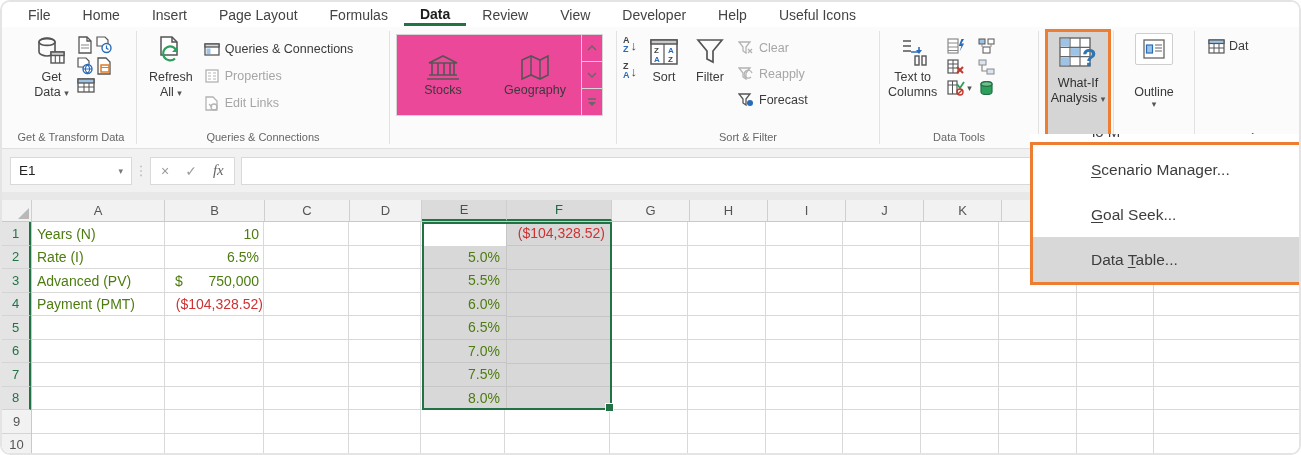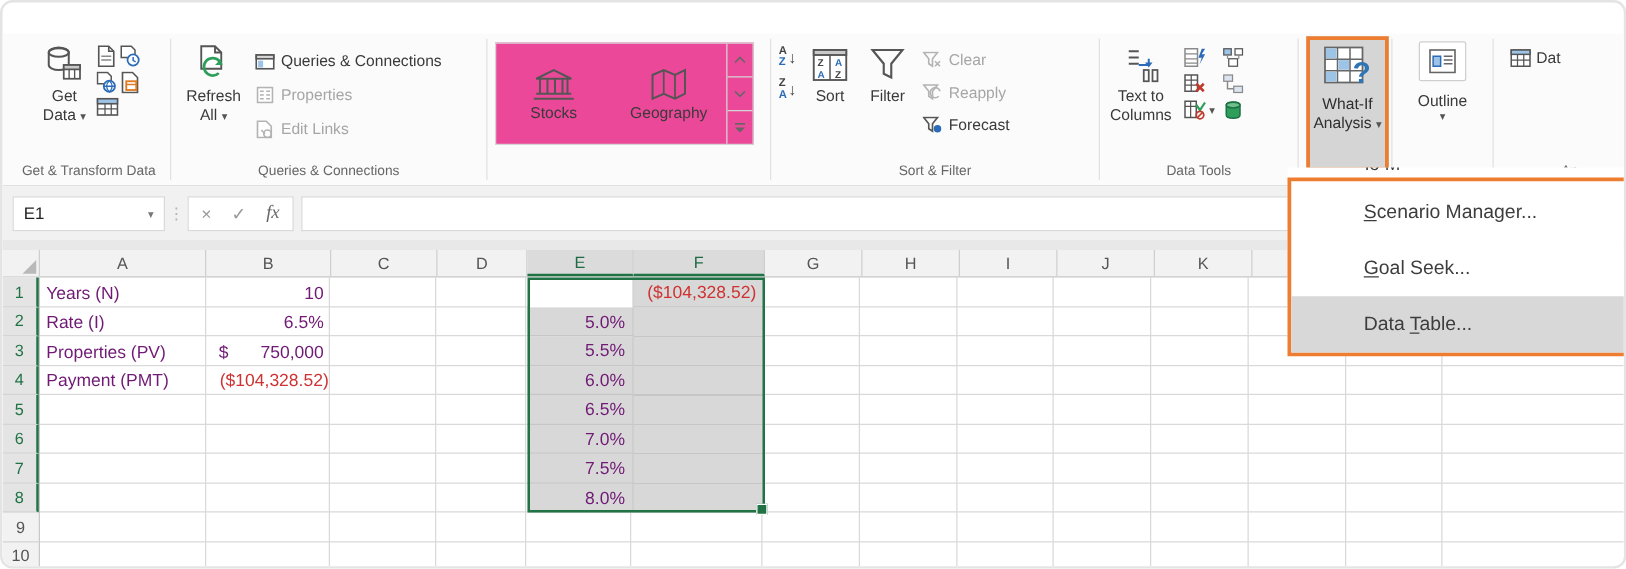--- a/index.html
+++ b/index.html
@@ -53,21 +53,21 @@
   .rowlines>div{height:23.5px;border-bottom:1px solid #d9d9d9;box-sizing:border-box;}
   .colhead{position:absolute;top:0;left:0;right:0;height:22px;display:flex;background:#f2f2f2;border-bottom:1px solid #c9c9c9;box-sizing:border-box;}
   .colhead>div{display:flex;align-items:center;justify-content:center;font-size:13px;color:#555;border-right:1px solid #cfcfcf;box-sizing:border-box;}
   .colhead>div.sel{background:#dbdbdb;color:#1e6a43;border-bottom:2px solid #217346;}
   .corner{position:relative;background:#f2f2f2;}
   .corner:after{content:"";position:absolute;right:2px;bottom:2px;width:0;height:0;border-left:11px solid transparent;border-bottom:11px solid #b9b9b9;}
   .rowhead{position:absolute;top:22px;left:0;width:30px;bottom:0;background:#f2f2f2;border-right:1px solid #c9c9c9;box-sizing:border-box;}
   .rowhead>div{height:23.5px;display:flex;align-items:center;justify-content:center;font-size:13px;color:#555;
                border-bottom:1px solid #d4d4d4;box-sizing:border-box;}
   .rowhead>div.sel{background:#e4e4e4;color:#217346;border-right:2px solid #217346;}
-  .cell{position:absolute;font-size:14px;color:#701a75;display:flex;align-items:center;box-sizing:border-box;font-weight:500;}
+  .cell{position:absolute;font-size:14px;color:#4d7c0f;display:flex;align-items:center;box-sizing:border-box;font-weight:500;}
   .cl{padding-left:5px;}
   .cr{justify-content:flex-end;padding-right:6px;}
   .red{color:#CE3232;}
   .gray{background:#d8d8d8;border-bottom:1px solid #c6c6c6;border-right:1px solid #c6c6c6;}
   .selbox{position:absolute;left:420px;top:22px;width:190px;height:188px;border:2px solid #217346;box-sizing:border-box;pointer-events:none;}
   .handle{position:absolute;right:-4px;bottom:-4px;width:7px;height:7px;background:#217346;border:1px solid #fff;}
   
   .menu{position:absolute;left:1028px;top:132px;width:284px;z-index:20;}
   .peek{height:8px;background:#fff;overflow:hidden;}
   .peek span{display:block;margin-left:62px;margin-top:-11px;font-size:15px;color:#3d3d3d;}
@@ -75,20 +75,33 @@
   .mi{height:45px;display:flex;align-items:center;padding-left:58px;font-size:15.5px;color:#3d3d3d;cursor:default;}
   .mi.hl{background:#d8d8d8;}
   .mi u{text-underline-offset:2px;}
   svg{display:block;}
 </style>
 </head>
 <body>
 
 <div class="shot">
 
+  <div class="tabrow">
+    <div class="tab">File</div>
+    <div class="tab">Home</div>
+    <div class="tab">Insert</div>
+    <div class="tab">Page Layout</div>
+    <div class="tab">Formulas</div>
+    <div class="tab active">Data</div>
+    <div class="tab">Review</div>
+    <div class="tab">View</div>
+    <div class="tab">Developer</div>
+    <div class="tab">Help</div>
+    <div class="tab">Useful Icons</div>
+  </div>
 
   <div class="ribbon">
 
     <div class="grp" style="width:126px">
       <div class="grp-c" style="justify-content:center;gap:4px">
         <div class="bigbtn">
           <span class="ic">
             <svg width="34" height="34" viewBox="0 0 34 34">
                 <path d="M5 7c0-2.2 4-4 8-4s8 1.8 8 4v10c0 2.2-4 4-8 4s-8-1.8-8-4z" fill="none" stroke="#555" stroke-width="1.6"></path>
                 <ellipse cx="13" cy="7" rx="8" ry="3.4" fill="none" stroke="#555" stroke-width="1.6"></ellipse>
@@ -403,21 +416,21 @@
 
     <div class="grp" style="width:76px">
       <div class="bigbtn" style="padding-top:6px">
         <span style="border:1px solid #cfcfcf;background:#fff;padding:5px 7px;border-radius:2px">
           <svg width="22" height="20" viewBox="0 0 22 20">
               <rect x="1" y="1" width="20" height="18" fill="#fff" stroke="#666" stroke-width="1.3"></rect>
               <rect x="3.5" y="6" width="6" height="8" fill="#9dc3e6" stroke="#2b6cb8" stroke-width="1.2"></rect>
               <path d="M12 6h7M12 9h7M12 12h7" stroke="#666" stroke-width="1.2"></path>
             </svg>
         </span>
-        <span style="margin-top:9px">Outline</span>
+        <span style="margin-top:20px">Outline</span>
         <span class="caret">▾</span>
       </div>
     </div>
     <div class="vsep"></div>
 
     <div class="grp" style="flex:1">
       <div class="smallrow" style="padding-left:10px;padding-top:8px">
         <span class="sic">
             <svg width="17" height="15" viewBox="0 0 17 15">
               <rect x="1" y="1" width="15" height="13" fill="#fff" stroke="#555" stroke-width="1.2"></rect>
@@ -509,21 +522,21 @@
       <div class="sel">7</div>
       <div class="sel">8</div>
       <div>9</div>
       <div>10</div>
     </div>
 
     <div class="cell cl" style="left:30px;top:22px;width:133px;height:23.5px">Years (N)</div>
     <div class="cell cr" style="left:163px;top:22px;width:100px;height:23.5px">10</div>
     <div class="cell cl" style="left:30px;top:45.5px;width:133px;height:23.5px">Rate (I)</div>
     <div class="cell cr" style="left:163px;top:45.5px;width:100px;height:23.5px">6.5%</div>
-    <div class="cell cl" style="left:30px;top:69px;width:133px;height:23.5px">Properties (PV)</div>
+    <div class="cell cl" style="left:30px;top:69px;width:133px;height:23.5px">Advanced (PV)</div>
     <div class="cell" style="left:163px;top:69px;width:100px;height:23.5px;justify-content:space-between;padding:0 6px 0 10px">
       <span>$</span>
       <span>750,000</span>
     </div>
     <div class="cell cl" style="left:30px;top:92.5px;width:133px;height:23.5px">Payment (PMT)</div>
     <div class="cell cr red" style="left:163px;top:92.5px;width:100px;height:23.5px;padding-right:2px">($104,328.52)</div>
 
     <div class="cell" style="left:420px;top:22px;width:85px;height:23.5px;background:#fff;border-right:1px solid #c6c6c6"></div>
     <div class="cell cr red gray" style="left:505px;top:22px;width:105px;height:23.5px">($104,328.52)</div>
     <div class="cell cr gray" style="left:420px;top:45.5px;width:85px;height:23.5px">5.0%</div>

